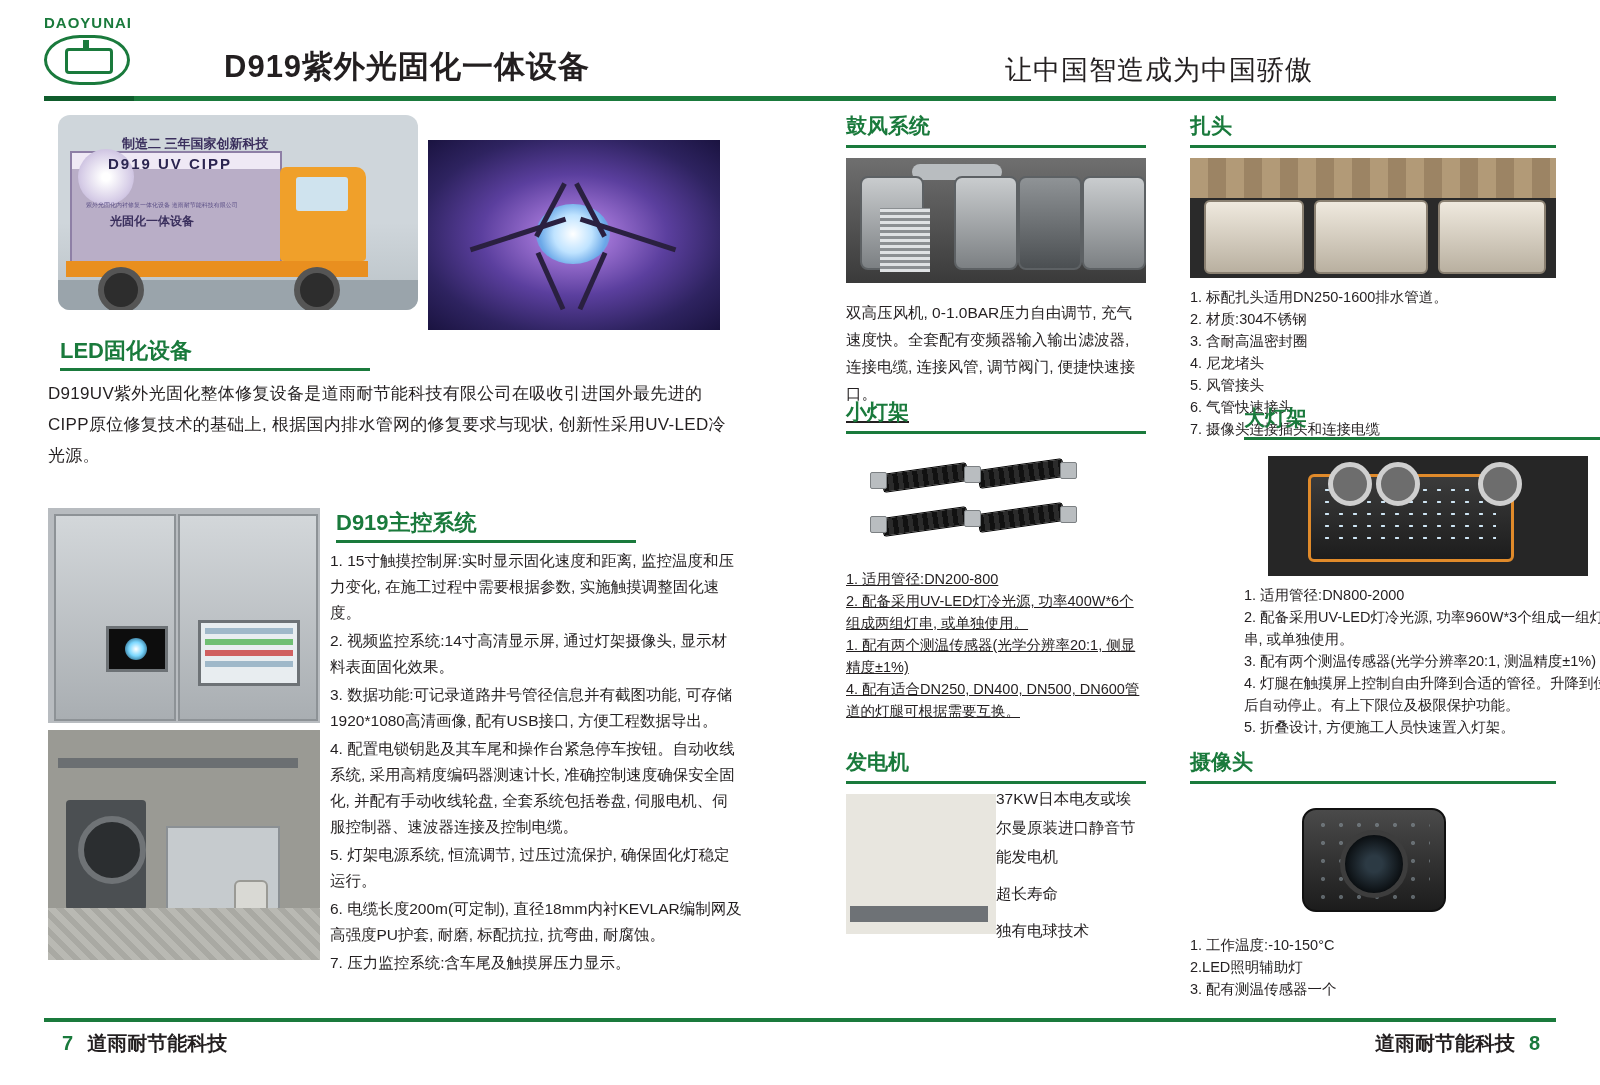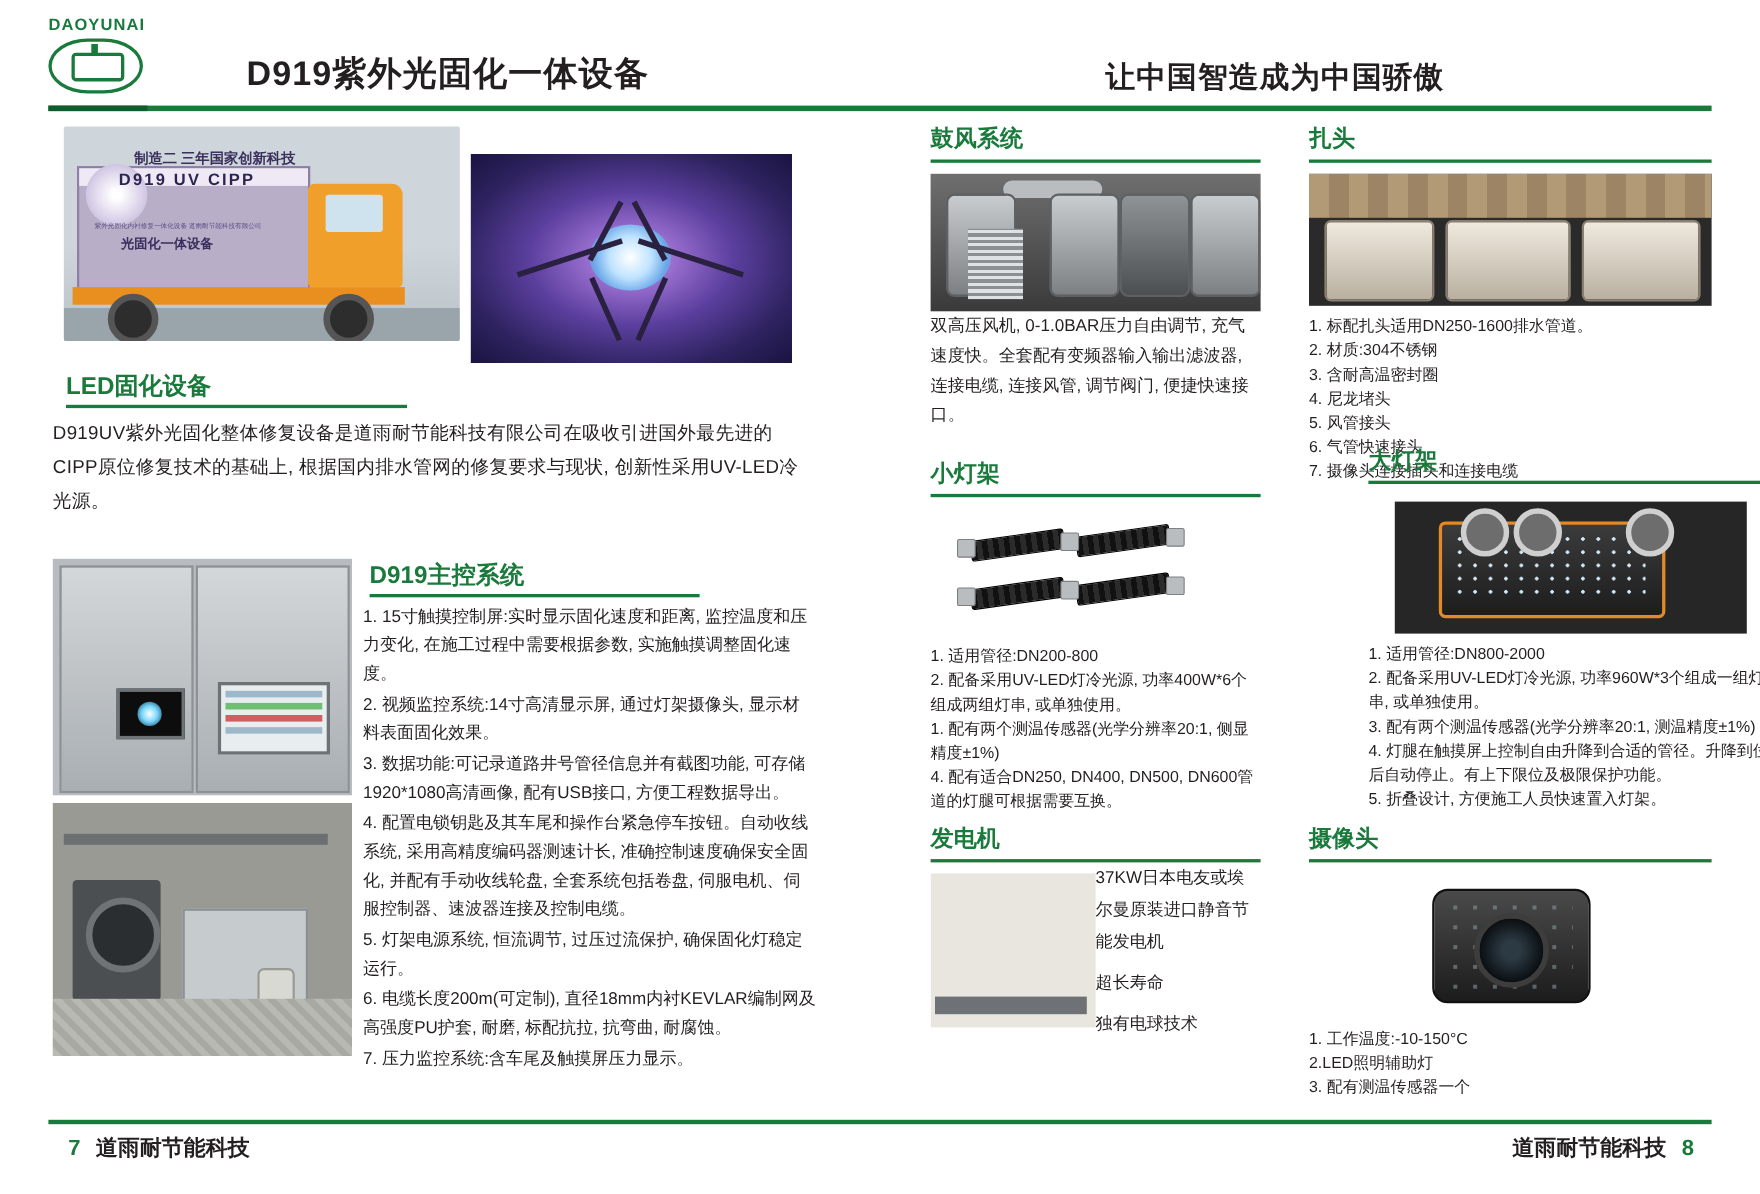--- a/index.html
+++ b/index.html
@@ -7,29 +7,29 @@
   .page{position:relative;width:1600px;height:1085px;}
 
   
   .logo{position:absolute;left:44px;top:14px;width:120px;height:68px;}
   .logo-text{font-size:15px;font-weight:bold;color:#1a7a3c;letter-spacing:1px;}
   .logo-mark{margin-top:4px;width:80px;height:44px;border:3px solid #1a7a3c;border-radius:50%/60%;position:relative;}
   .logo-mark:before{content:"";position:absolute;left:18px;top:10px;width:42px;height:20px;border:3px solid #1a7a3c;border-radius:4px;}
   .logo-mark:after{content:"";position:absolute;left:36px;top:2px;width:6px;height:10px;background:#1a7a3c;}
 
   .title-left{position:absolute;left:224px;top:46px;font-size:31px;font-weight:bold;letter-spacing:1px;}
-  .title-right{position:absolute;left:1005px;top:52px;font-size:27px;font-weight:bold;letter-spacing:1px;}
+  .title-right{position:absolute;left:1005px;top:52px;font-size:27px;font-weight:normal;letter-spacing:1px;}
 
   .rule{position:absolute;left:44px;top:96px;width:1512px;height:5px;background:#1a7a3c;}
   .rule-accent{position:absolute;left:44px;top:96px;width:90px;height:5px;background:#0f5c2c;}
 
   .photo{background:#d9dcdf;position:relative;overflow:hidden;}
   .ph-caption{position:absolute;color:#fff;font-size:11px;}
 
-  .truck{position:absolute;left:58px;top:115px;width:360px;height:195px;border-radius:2px;
+  .truck{position:absolute;left:58px;top:115px;width:360px;height:195px;border-radius:12px;
         background:linear-gradient(180deg,#cfd6db 0%,#cfd6db 55%,#b9c1c6 100%);overflow:hidden;}
   .truck-body{position:absolute;left:12px;top:36px;width:208px;height:110px;background:#b9aec7;border:2px solid #8e7fa6;}
   .truck-body .band{position:absolute;left:0;top:0;right:0;height:16px;background:#efe9f5;}
   .truck-txt1{position:absolute;left:64px;top:20px;font-size:13px;color:#3a2f5d;font-weight:bold;}
   .truck-txt2{position:absolute;left:50px;top:40px;font-size:15px;color:#2b2550;font-weight:bold;letter-spacing:2px;}
   .truck-txt3{position:absolute;left:52px;top:62px;font-size:7px;color:#5b4f86;margin-top:36px;}
   .truck-txt4{position:absolute;left:28px;top:86px;font-size:6px;color:#5b4f86;}
   .truck-disc{position:absolute;left:20px;top:34px;width:56px;height:56px;border-radius:50%;background:radial-gradient(circle,#fff 10%,#d8cfe8 60%,#b4a6cf 100%);}
   .truck-cab{position:absolute;left:222px;top:52px;width:86px;height:94px;background:#f0a02a;border-radius:6px 10px 4px 4px;}
   .truck-win{position:absolute;left:238px;top:62px;width:52px;height:34px;background:#cfe3ee;border-radius:3px;}
@@ -78,25 +78,25 @@
   .d919-head{position:absolute;left:336px;top:508px;width:300px;}
   .d919-head.u:after{width:300px;}
   .d919-body{position:absolute;left:330px;top:548px;width:412px;font-size:15.5px;line-height:26px;}
   .d919-body p{margin:0 0 2px 0;}
 
   
   .blk{position:absolute;}
   .blk-head{font-size:21px;color:#1a7a3c;font-weight:bold;border-bottom:3px solid #1a7a3c;padding-bottom:5px;}
   .blk-list{font-size:14.5px;line-height:22px;margin-top:8px;}
   .blk-list p{margin:0;}
-  .blk-p{font-size:15.5px;line-height:27px;margin-top:0;}
+  .blk-p{font-size:15.5px;line-height:27px;margin-top:16px;}
 
   .b-blower{left:846px;top:112px;width:300px;}
   .b-zhatou{left:1190px;top:112px;width:366px;}
-  .b-small{left:846px;top:416px;width:300px;}
+  .b-small{left:846px;top:398px;width:300px;text-decoration:underline;}
   .b-big{left:1244px;top:404px;width:366px;}
   .b-gen{left:846px;top:748px;width:300px;}
   .b-cam{left:1190px;top:748px;width:366px;}
 
   .img-blower{margin-top:10px;width:300px;height:125px;background:linear-gradient(180deg,#6f6f6f,#3a3a3a);position:relative;overflow:hidden;}
   .bl-drum{position:absolute;top:18px;width:60px;height:90px;border-radius:8px;background:linear-gradient(180deg,#c9ccce,#7c8083);border:2px solid #5d6164;}
   .bl-d1{left:14px;} .bl-d2{left:108px;} .bl-d3{left:172px;background:linear-gradient(180deg,#8f9396,#4b4f52);} .bl-d4{left:236px;}
   .bl-pipe{position:absolute;left:66px;top:6px;width:90px;height:16px;background:#b9bdc0;border-radius:8px;}
   .bl-grid{position:absolute;left:18px;top:30px;width:50px;height:64px;background:repeating-linear-gradient(0deg,#dfe2e4 0 3px,#8b8f92 3px 6px);}
 

